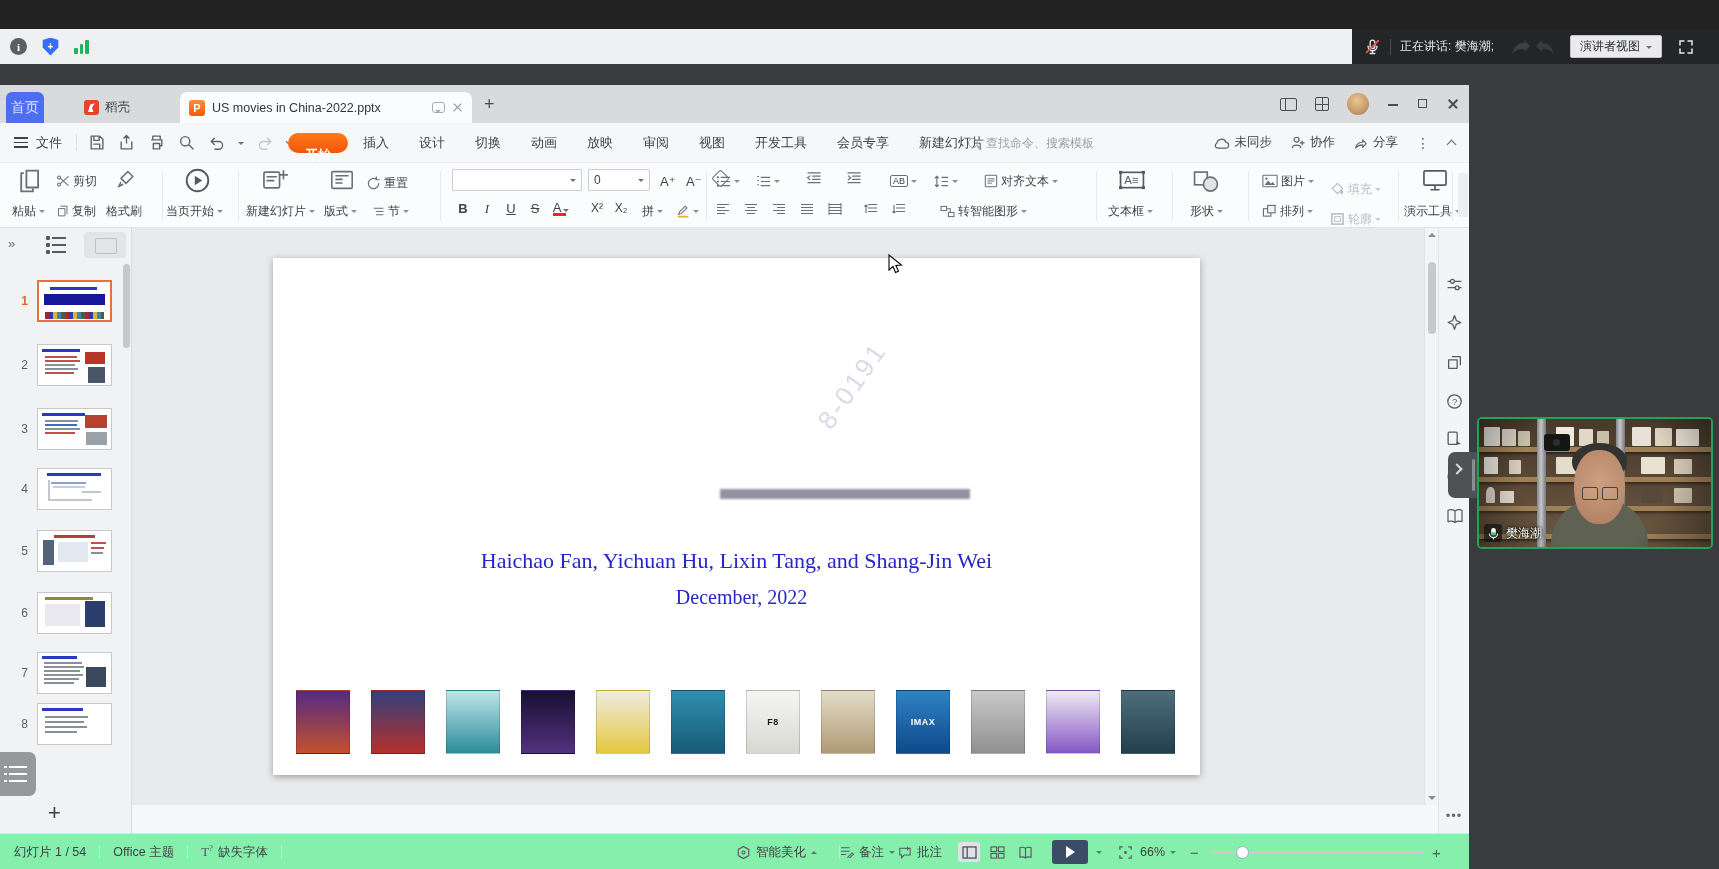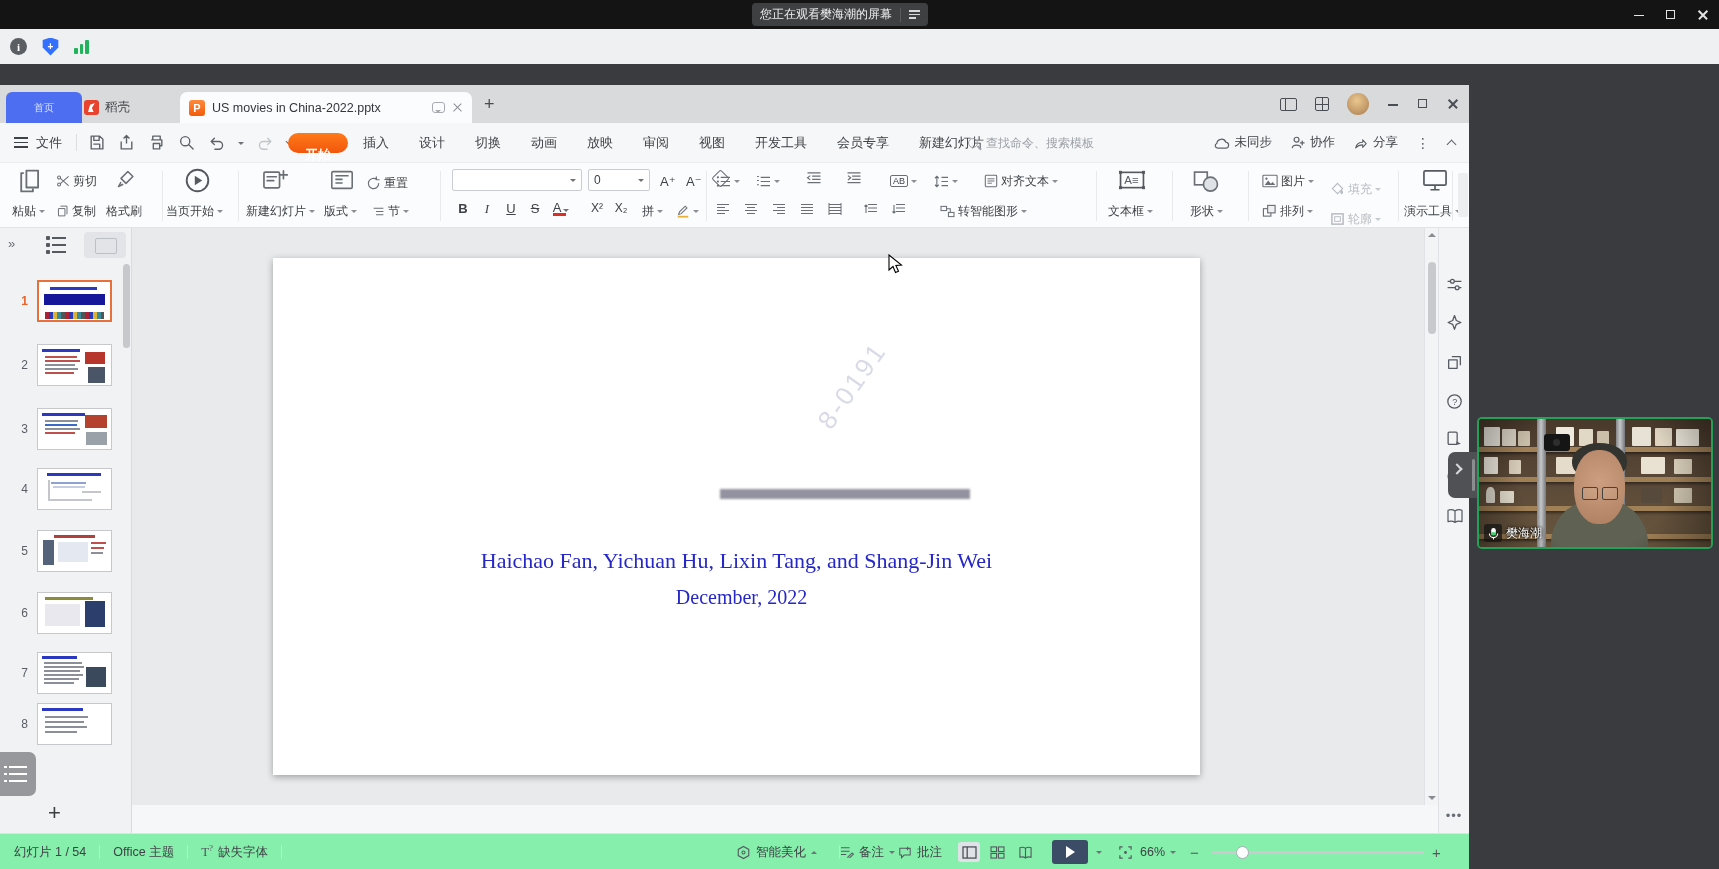--- a/index.html
+++ b/index.html
@@ -43,22 +43,22 @@
             display:flex;align-items:center;gap:6px;padding:0 9px;font-size:12px;color:#2b2d30;cursor:pointer;}
   .caret-d{width:0;height:0;border:3.5px solid transparent;border-top-color:#6f7378;border-bottom-width:0;margin-top:1px;}
   .ic-fullscreen{margin-left:16px;cursor:pointer;display:flex;}
 
   
   .desktop{position:absolute;left:0;top:64px;width:1719px;height:805px;background:#3a3b3e;}
   .wps{position:absolute;left:0;top:85px;width:1469px;height:784px;background:#f6f7f9;}
 
   
   .tabbar{position:absolute;left:0;top:0;width:100%;height:38px;background:#d8dadc;}
-  .tab-home{position:absolute;left:6px;top:7px;width:76px;height:31px;background:#4e6ef2;border-radius:6px 6px 0 0;
-            color:#d7e0ff;font-size:10px;display:flex;align-items:center;justify-content:center;cursor:pointer;font-family:Liberation Mono, monospace;}
+  .tab-home{position:absolute;left:6px;top:7px;width:38px;height:31px;background:#4e6ef2;border-radius:6px 6px 0 0;
+            color:#d7e0ff;font-size:14px;display:flex;align-items:center;justify-content:center;cursor:pointer;font-family:Liberation Mono, monospace;}
   .tab-docer{position:absolute;left:72px;top:7px;width:102px;height:31px;display:flex;align-items:center;gap:6px;
              padding-left:12px;font-size:12.5px;color:#3f4246;cursor:pointer;}
   .docer-ic{width:15px;height:15px;border-radius:3px;background:#e8432f;position:relative;}
   .docer-ic::after{content:"";position:absolute;left:4px;top:3px;width:7px;height:9px;background:#fff;
                    clip-path:polygon(0 100%,30% 20%,100% 0,55% 55%,80% 100%);}
   .tab-doc{position:absolute;left:180px;top:7px;width:292px;height:31px;background:#fbfcfd;border-radius:7px 7px 0 0;
            display:flex;align-items:center;gap:7px;padding:0 9px;cursor:pointer;}
   .pdoc-ic{width:16px;height:16px;border-radius:3px;background:linear-gradient(180deg,#ff8a3c,#f25c0a);color:#fff;
            font-size:11px;font-weight:bold;display:flex;align-items:center;justify-content:center;flex:0 0 auto;}
   .tab-doc-label{flex:1;font-size:12.5px;color:#33363b;white-space:nowrap;overflow:hidden;text-overflow:ellipsis;}
@@ -217,53 +217,55 @@
   .vignette{position:absolute;inset:0;background:radial-gradient(circle at 50% 45%,transparent 55%,rgba(0,0,0,.38));}
   .cam-badge{position:absolute;left:5px;bottom:5px;display:flex;align-items:center;gap:4px;}
   .micbox{width:18px;height:18px;background:rgba(20,20,20,.72);border-radius:3px;display:flex;align-items:center;justify-content:center;}
   .cam-name{color:#fff;font-size:12px;text-shadow:0 0 3px #000,0 0 3px #000;}
 </style>
 </head>
 <body>
 
 <div id="app">
 
-  <div class="mb1">
-    <div class="watch-pill">
-      <span>您正在观看樊海潮的屏幕</span>
-      <span class="wp-sep"></span>
-      <span class="wp-menu">
-          <i></i>
-          <i></i>
-          <i></i>
-        </span>
-    </div>
-    <div class="win1">
-      <span class="wc">
-          <i class="bar"></i>
-        </span>
-      <span class="wc">
-          <i class="sq"></i>
-        </span>
-      <span class="wc">
-          <i class="x1"></i>
-          <i class="x2"></i>
-        </span>
-    </div>
-  </div>
 
   <div class="mb2">
     <div class="mb2-left">
       <span class="ic-info">i</span>
       <span class="ic-shield">+</span>
       <span class="ic-signal">
           <i></i>
           <i></i>
           <i></i>
         </span>
+    </div>
+    <div class="mb2-right">
+      <svg width="17" height="17" viewBox="0 0 16 16">
+        <path d="M8 2a2.2 2.2 0 0 1 2.2 2.2v3.6a2.2 2.2 0 0 1-4.4 0V4.2A2.2 2.2 0 0 1 8 2z M3.8 7.8a4.2 4.2 0 0 0 8.4 0 M8 12v2.6 M5.8 14.6h4.4" fill="none" stroke="#e8e8e8" stroke-width="1.3" stroke-linecap="round"></path>
+        <path d="M2.5 13.5L13.5 2.5" stroke="#e05a4e" stroke-width="1.6" stroke-linecap="round"></path>
+      </svg>
+      <span class="mb2-div"></span>
+      <span class="speak-txt">正在讲话: 樊海潮;</span>
+      <span class="dim-arrows">
+        <svg width="22" height="18" viewBox="0 0 22 18">
+            <path d="M2 16C4 8 9 5 14 5V2l6 6-6 6v-3c-5 0-9 1-12 5z" fill="#55575b"></path>
+          </svg>
+        <svg width="22" height="18" viewBox="0 0 22 18">
+            <path d="M20 16C18 8 13 5 8 5V2L2 8l6 6v-3c5 0 9 1 12 5z" fill="#4a4c50"></path>
+          </svg>
+      </span>
+      <span class="spk-view">
+        <span>演讲者视图</span>
+        <span class="caret-d"></span>
+      </span>
+      <span class="ic-fullscreen">
+        <svg width="16" height="16" viewBox="0 0 16 16">
+            <path d="M2 6V2h4 M10 2h4v4 M14 10v4h-4 M6 14H2v-4" fill="none" stroke="#e8e8e8" stroke-width="1.5" stroke-linecap="round"></path>
+          </svg>
+      </span>
     </div>
   </div>
 
   <div class="desktop"></div>
 
   <div class="wps">
 
     <div class="tabbar">
       <div class="tab-home">
           <span>首页</span>
@@ -737,20 +739,38 @@
         </span>
       <span class="p-plus">+</span>
     </div>
 
     <div class="canvas">
       <div class="slide">
         <div class="banner-shadow"></div>
         <div class="watermark">8-0191</div>
         <div class="authors">Haichao Fan, Yichuan Hu, Lixin Tang, and Shang-Jin Wei</div>
         <div class="sdate">December, 2022</div>
+        <div class="posters">
+            <div class="poster" style="background: linear-gradient(rgb(85, 42, 130), rgb(194, 82, 46));"></div>
+            <div class="poster" style="background: linear-gradient(rgb(49, 64, 124), rgb(181, 48, 44));"></div>
+            <div class="poster" style="background: linear-gradient(rgb(191, 228, 234), rgb(43, 141, 156));"></div>
+            <div class="poster" style="background: linear-gradient(rgb(23, 16, 49), rgb(83, 49, 126));"></div>
+            <div class="poster" style="background: linear-gradient(rgb(239, 236, 226), rgb(229, 200, 62));"></div>
+            <div class="poster" style="background: linear-gradient(rgb(47, 143, 174), rgb(23, 90, 120));"></div>
+            <div class="poster" style="background: linear-gradient(rgb(245, 245, 243), rgb(216, 216, 210));">
+              <span style="color: rgb(27, 27, 27);">F8</span>
+            </div>
+            <div class="poster" style="background: linear-gradient(rgb(228, 221, 201), rgb(176, 154, 116));"></div>
+            <div class="poster" style="background: linear-gradient(rgb(47, 130, 196), rgb(13, 74, 138));">
+              <span style="color: rgb(255, 255, 255);">IMAX</span>
+            </div>
+            <div class="poster" style="background: linear-gradient(rgb(202, 202, 202), rgb(143, 143, 143));"></div>
+            <div class="poster" style="background: linear-gradient(rgb(238, 234, 242), rgb(134, 87, 197));"></div>
+            <div class="poster" style="background: linear-gradient(rgb(78, 110, 124), rgb(34, 63, 77));"></div>
+          </div>
       </div>
       <svg class="cursor" width="15" height="21" viewBox="0 0 15 21">
         <path d="M1 1l0 15 4-3.5 2.5 6 3-1.3-2.6-5.7 5.6-.5z" fill="#fff" stroke="#000" stroke-width="1.1"></path>
       </svg>
     </div>
 
     <div class="vscroll">
       <span class="vs-up"></span>
       <span class="vs-thumb"></span>
       <span class="vs-dn"></span>

